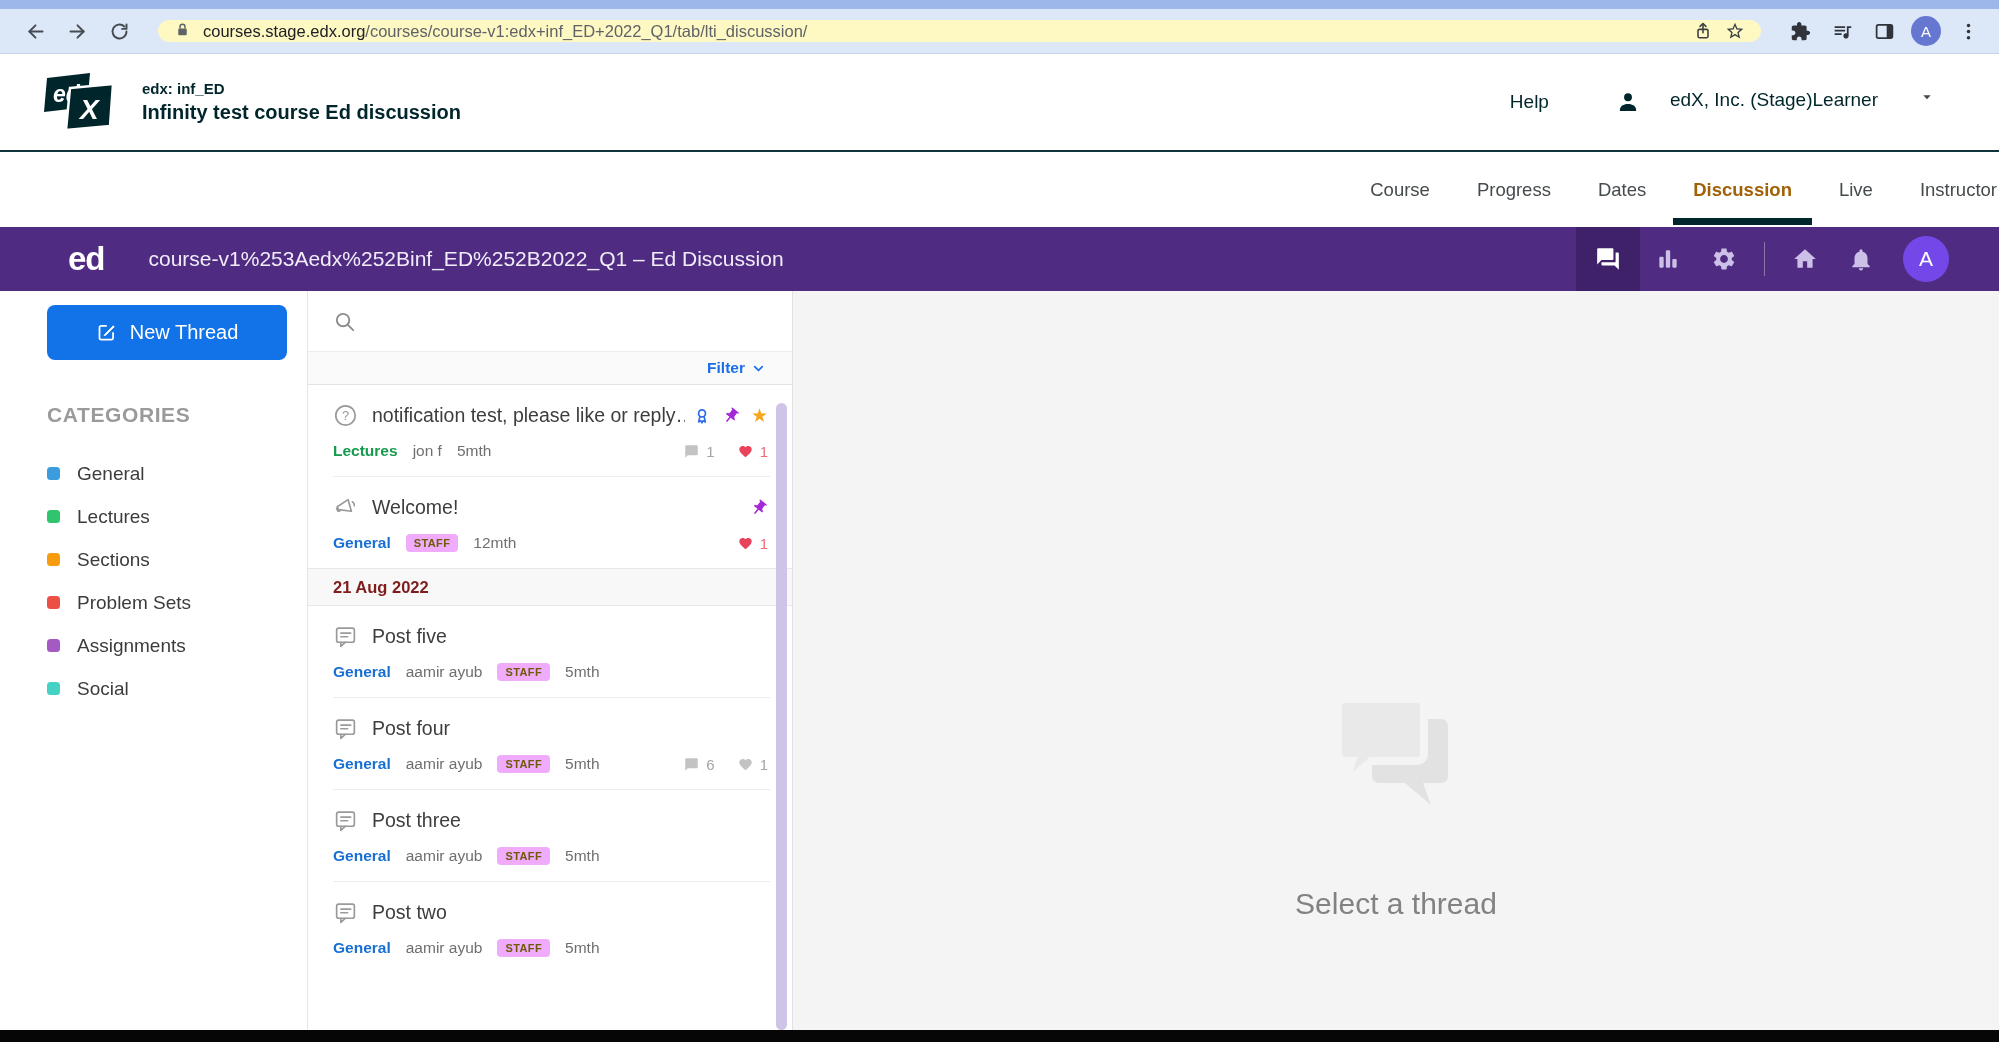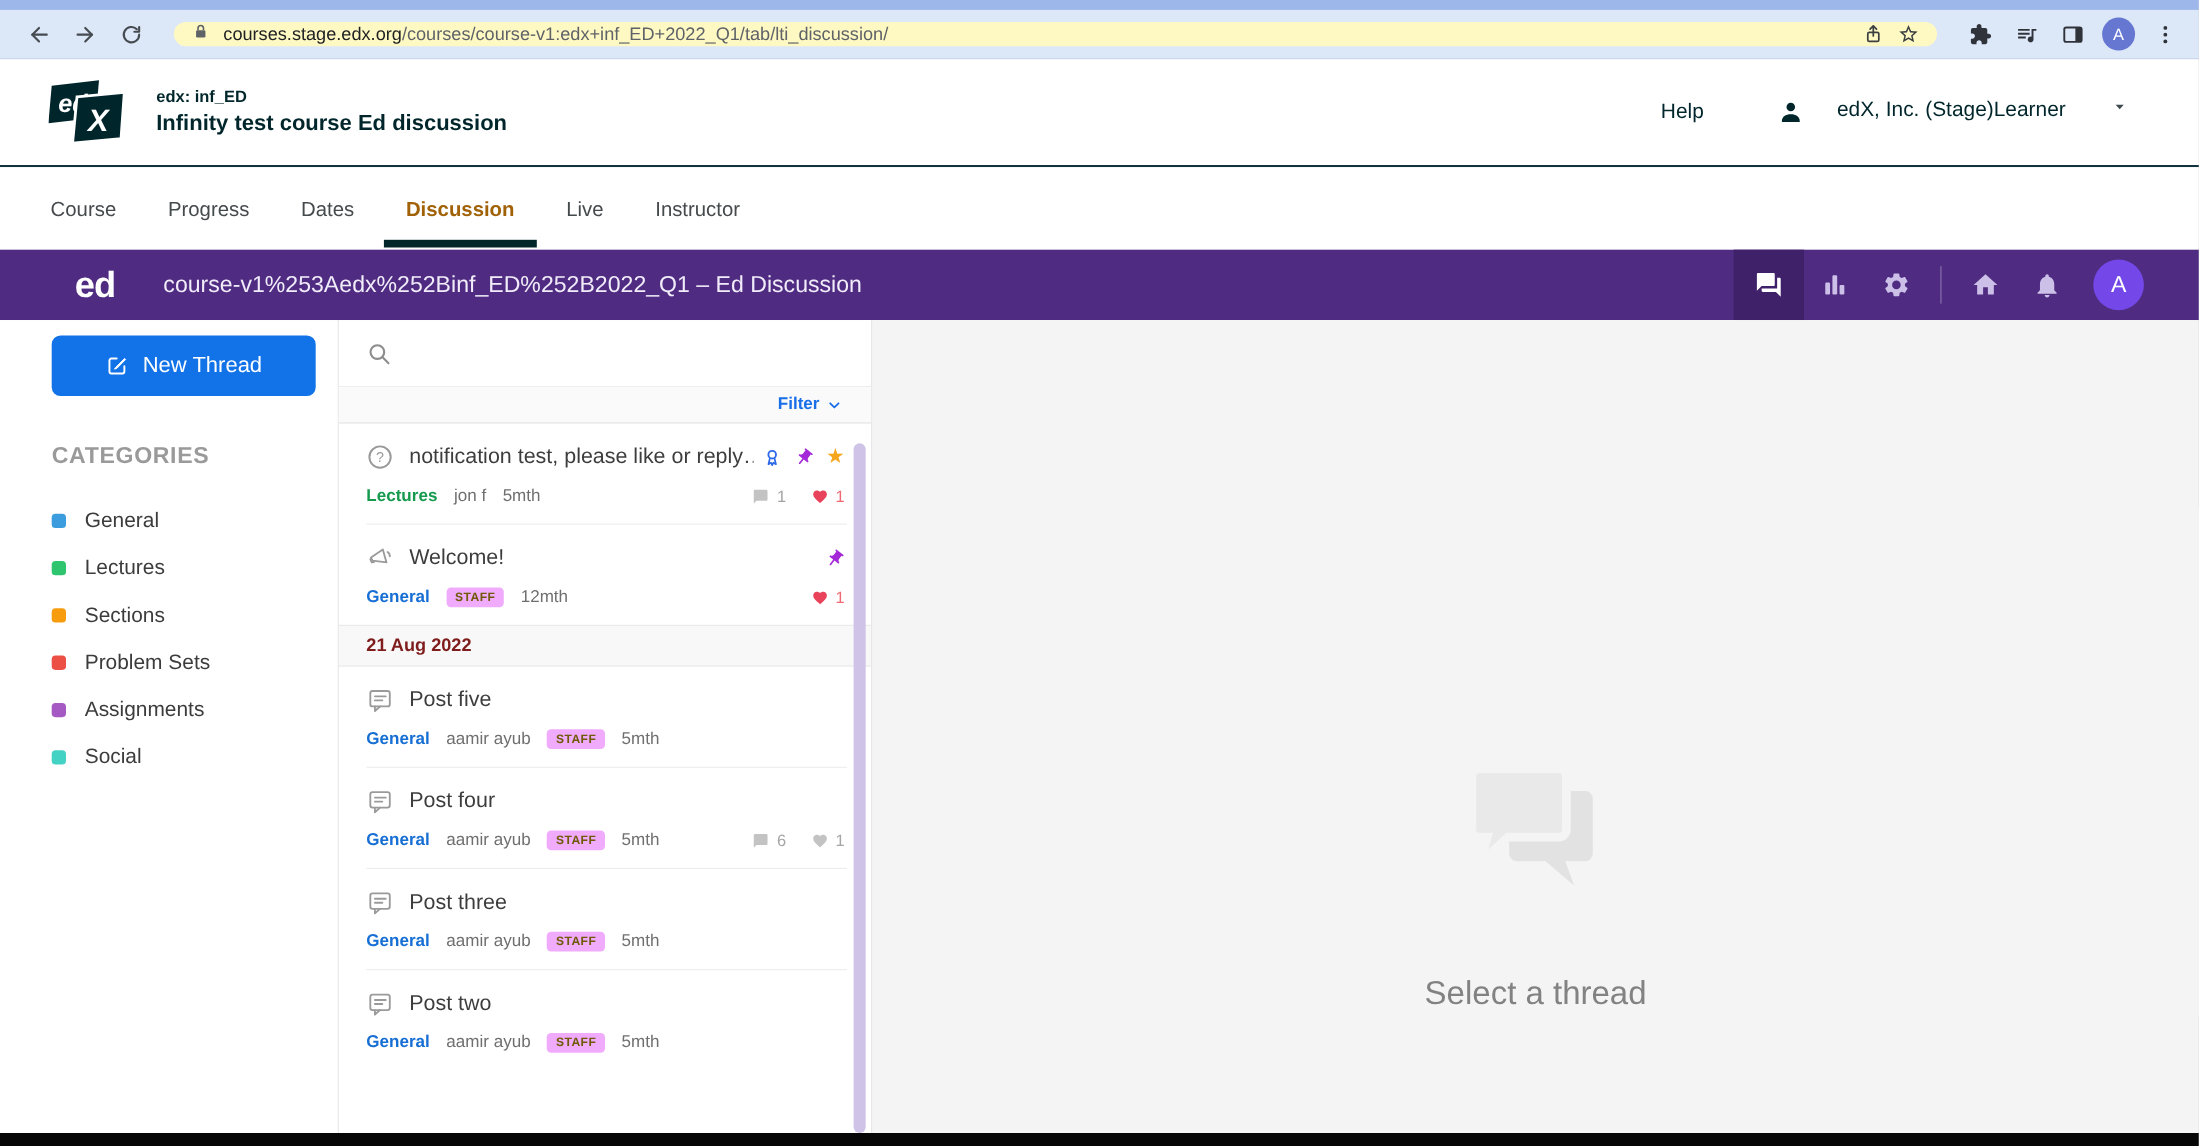--- a/index.html
+++ b/index.html
@@ -30,21 +30,21 @@
   .course-org { font-size:15px; font-weight:700; color:#00262b; }
   .course-name { font-size:20px; font-weight:700; color:#00262b; margin-top:4px;text-align:center; }
   .header-right { margin-left:auto; display:flex; align-items:center; }
   .help-link { font-size:19px; color:#00262b; cursor:pointer; }
   .user-menu { display:flex; align-items:flex-start; margin-left:66px; cursor:pointer;gap:13px; }
   .user-menu svg.person { width:26px; height:26px; }
   .user-name { font-size:19px; color:#00262b; margin-left:16px; }
   .caret { margin-left:28px; }
 
   
-  .tabbar { height:75px; background:#fff; display:flex; align-items:center; padding-left:44px; gap:43px; flex:none; }
+  .tabbar { height:75px; background:#fff; display:flex; align-items:center; padding-left:66px; gap:43px; flex:none;justify-content:flex-end; }
   .tab { font-size:18.5px; color:#454a4c; position:relative; cursor:pointer; padding:2px; }
   .tab.active { color:#a16207; font-weight:700; }
   .tab.active::after { content:""; position:absolute; left:-18px; right:-18px; top:calc(100% + 15px); height:7px; background:#00262b; }
 
   
   .edbar { height:64px; background:#4f2c82; display:flex; align-items:center; padding-left:68px; flex:none; }
   .ed-logo { color:#fff; font-size:33px; font-weight:600; letter-spacing:-1px; cursor:pointer; }
   .ed-title { color:#f1ecf9; font-size:21px; font-weight:400; margin-left:44px; white-space:nowrap; }
   .edbar-icons { margin-left:auto; display:flex; align-items:center; height:100%; padding-right:50px; }
   .edbar-btn { width:56px; height:100%; display:flex; align-items:center; justify-content:center; color:#cdc0e8; cursor:pointer; }

